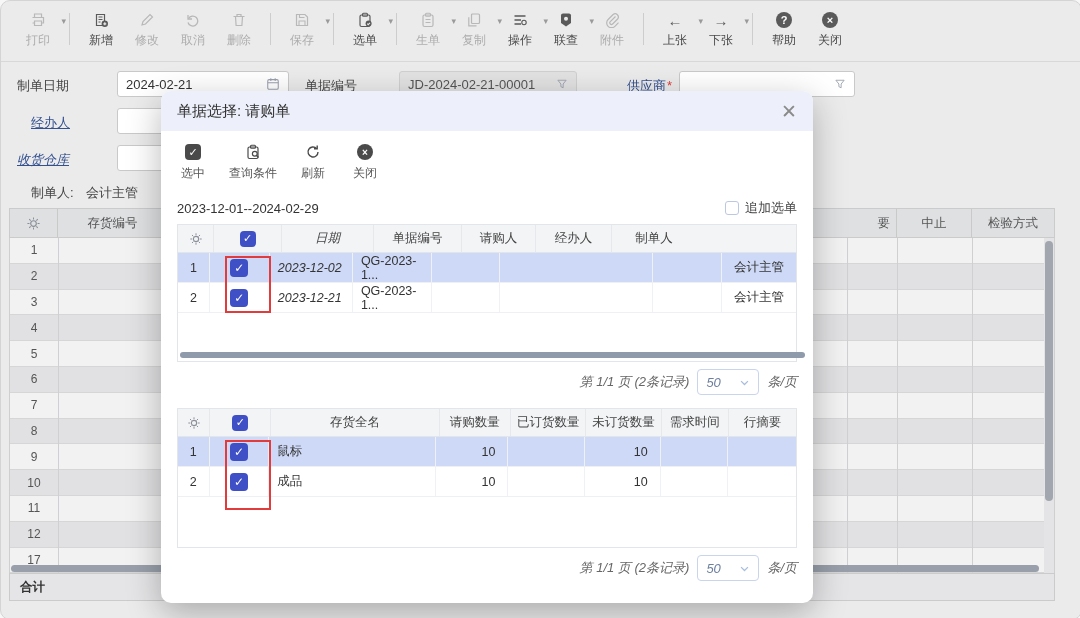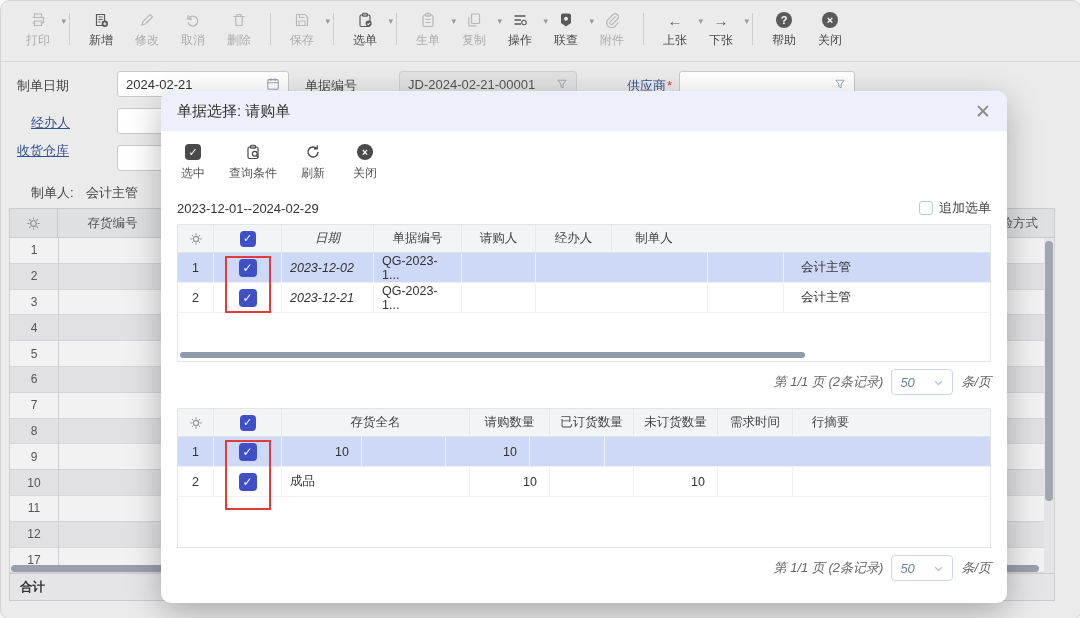--- a/index.html
+++ b/index.html
@@ -31,21 +31,21 @@
   .mnum{width:48px;display:flex;align-items:center;justify-content:center;font-size:12px;color:#555;}
   .vline{position:absolute;top:0;bottom:0;width:1px;background:#d0d0d2;}
   .vtrack{position:absolute;right:1px;top:30px;width:10px;height:335px;background:#e4e4e6;}
   .vthumb{position:absolute;right:2px;top:33px;width:8px;height:260px;background:#a2a7af;border-radius:4px;cursor:pointer;}
   .hthumb-main{position:absolute;left:2px;top:357px;width:1028px;height:7px;background:#99a0ab;border-radius:4px;cursor:pointer;}
   .total-row{position:absolute;left:8px;top:572px;width:1046px;height:28px;background:#e5e5e7;border:1px solid #cbcbcb;display:flex;align-items:center;box-sizing:border-box;}
   .total-row span{font-size:12.5px;font-weight:bold;color:#333;padding-left:10px;}
   
   svg{display:block;}
   
-  .modal{position:absolute;left:160px;top:90px;width:846px;height:512px;background:#fff;border-radius:10px;box-shadow:0 10px 34px rgba(0,0,0,.28);box-sizing:border-box;}
+  .modal{position:absolute;left:160px;top:90px;width:652px;height:512px;background:#fff;border-radius:10px;box-shadow:0 10px 34px rgba(0,0,0,.28);box-sizing:border-box;}
   .m-head{height:40px;background:#edf0fa;border-radius:10px 10px 0 0;display:flex;align-items:center;padding:0 16px;}
   .m-title{font-size:15px;color:#333;}
   .m-close{margin-left:auto;font-size:19px;color:#8a8a8a;cursor:pointer;line-height:1;}
   .m-body{padding:0 16px;}
   .m-toolbar{margin-top:12px;display:flex;gap:20px;height:45px;}
   .mbtn{display:flex;flex-direction:column;align-items:center;gap:4px;font-size:12px;color:#555;cursor:pointer;min-width:32px;}
   .mbtn .ic{height:18px;display:flex;align-items:center;justify-content:center;color:#4a4a4a;}
   .dk-sq{width:16px;height:16px;border-radius:4px;background:#4a4a4a;color:#fff;font-size:11px;display:flex;align-items:center;justify-content:center;}
   .dk-ci{width:16px;height:16px;border-radius:50%;background:#4a4a4a;color:#fff;font-size:10px;font-weight:bold;display:flex;align-items:center;justify-content:center;}
   .m-daterow{margin-top:10px;height:20px;display:flex;align-items:center;justify-content:space-between;font-size:13px;color:#333;}
@@ -251,21 +251,21 @@
     <span class="tail">
         <svg width="12" height="12" viewBox="0 0 16 16">
           <path d="M2.5 3h11L9.5 8v5l-3-1.5V8z" fill="none" stroke="currentColor" stroke-width="1.2"></path>
         </svg>
       </span>
   </div>
 
   <span class="f-label f-link" style="left:30px;top:113px;">经办人</span>
   <div class="f-input" style="left:84px;top:107px;width:172px;"></div>
 
-  <span class="f-label f-link" style="left:16px;top:141px;">收货仓库</span>
+  <span class="f-label f-link" style="left:16px;top:150px;font-style:italic;">收货仓库</span>
   <div class="f-input" style="left:84px;top:144px;width:172px;"></div>
 
   <span class="f-label" style="left:30px;top:183px;">制单人:</span>
   <span class="f-label" style="left:85px;top:183px;">会计主管</span>
 
   <div class="mtable">
     <div class="mhead">
       <div class="mhc" style="width:48px;">
           <span class="gear">
             <svg width="15" height="15" viewBox="0 0 16 16">
@@ -462,20 +462,21 @@
           <div class="hc b4">已订货数量</div>
           <div class="hc b5">未订货数量</div>
           <div class="hc b6">需求时间</div>
           <div class="hc b7">行摘要</div>
         </div>
         <div class="drow hl">
           <div class="dc b0 center">1</div>
           <div class="dc b1 center">
               <span class="cb-blue">✓</span>
             </div>
+          <div class="dc b2">鼠标</div>
           <div class="dc b3 right">10</div>
           <div class="dc b4 right"></div>
           <div class="dc b5 right">10</div>
           <div class="dc b6"></div>
           <div class="dc b7"></div>
         </div>
         <div class="drow">
           <div class="dc b0 center">2</div>
           <div class="dc b1 center">
               <span class="cb-blue">✓</span>

